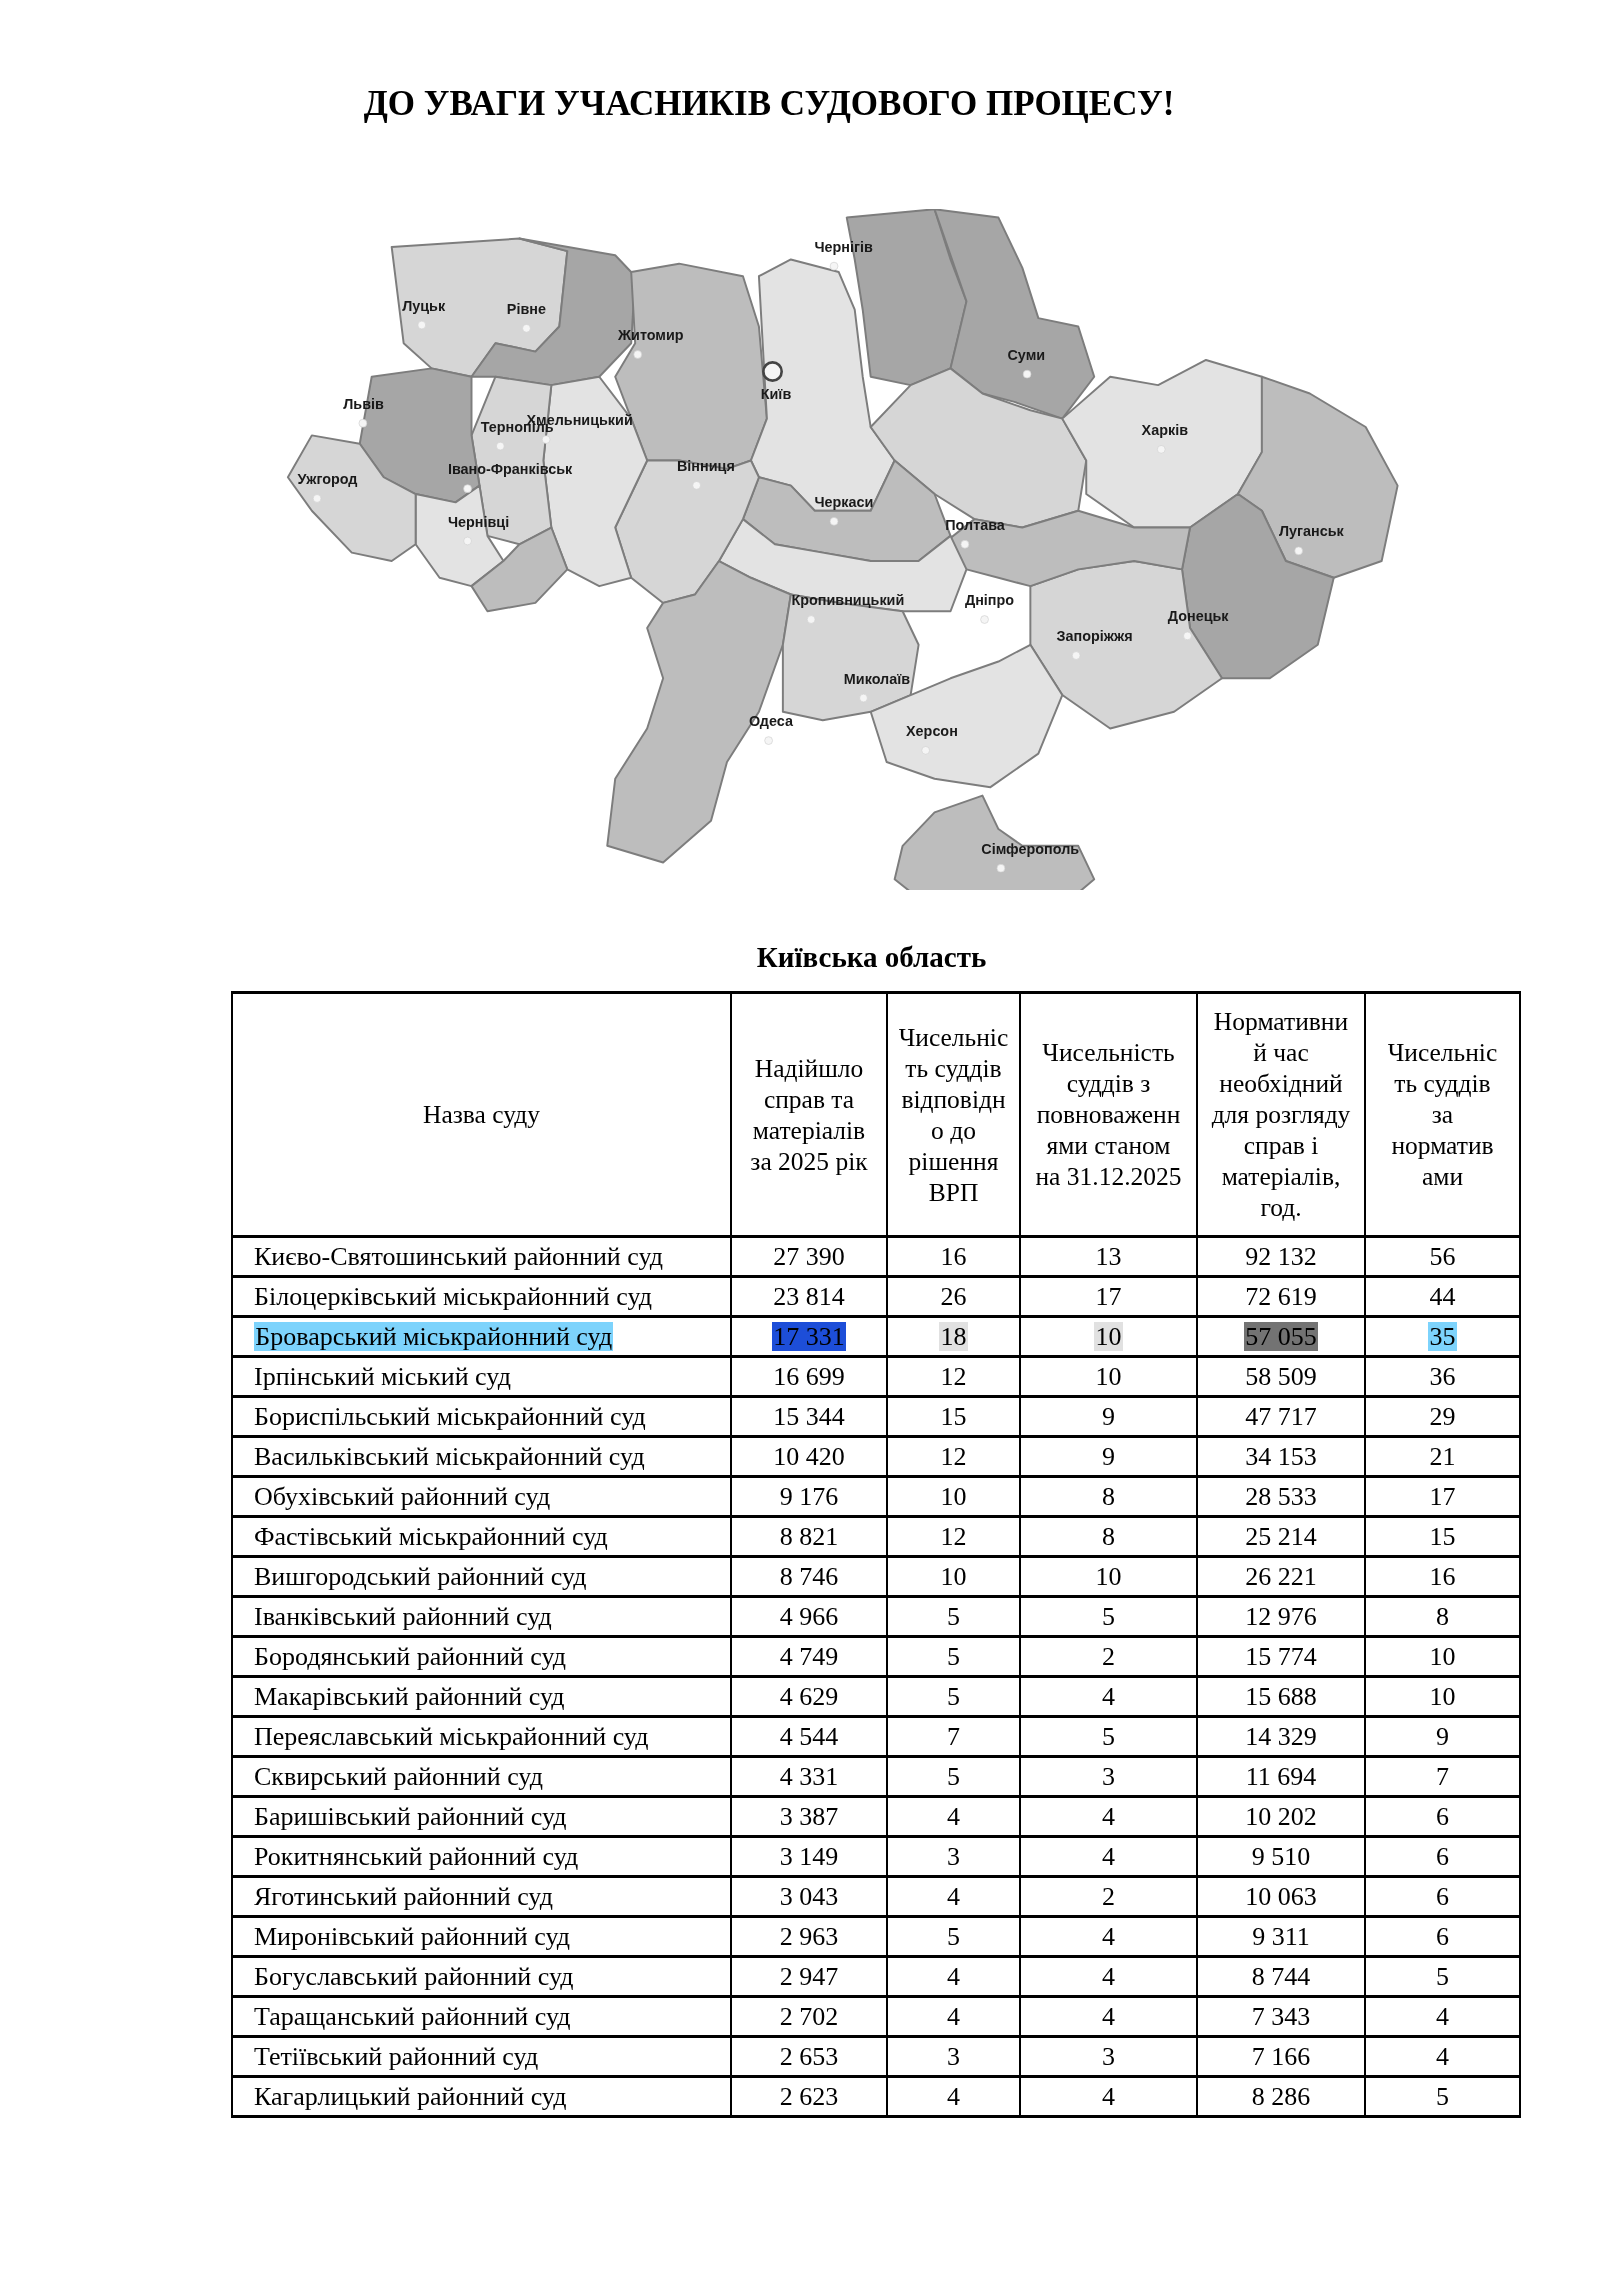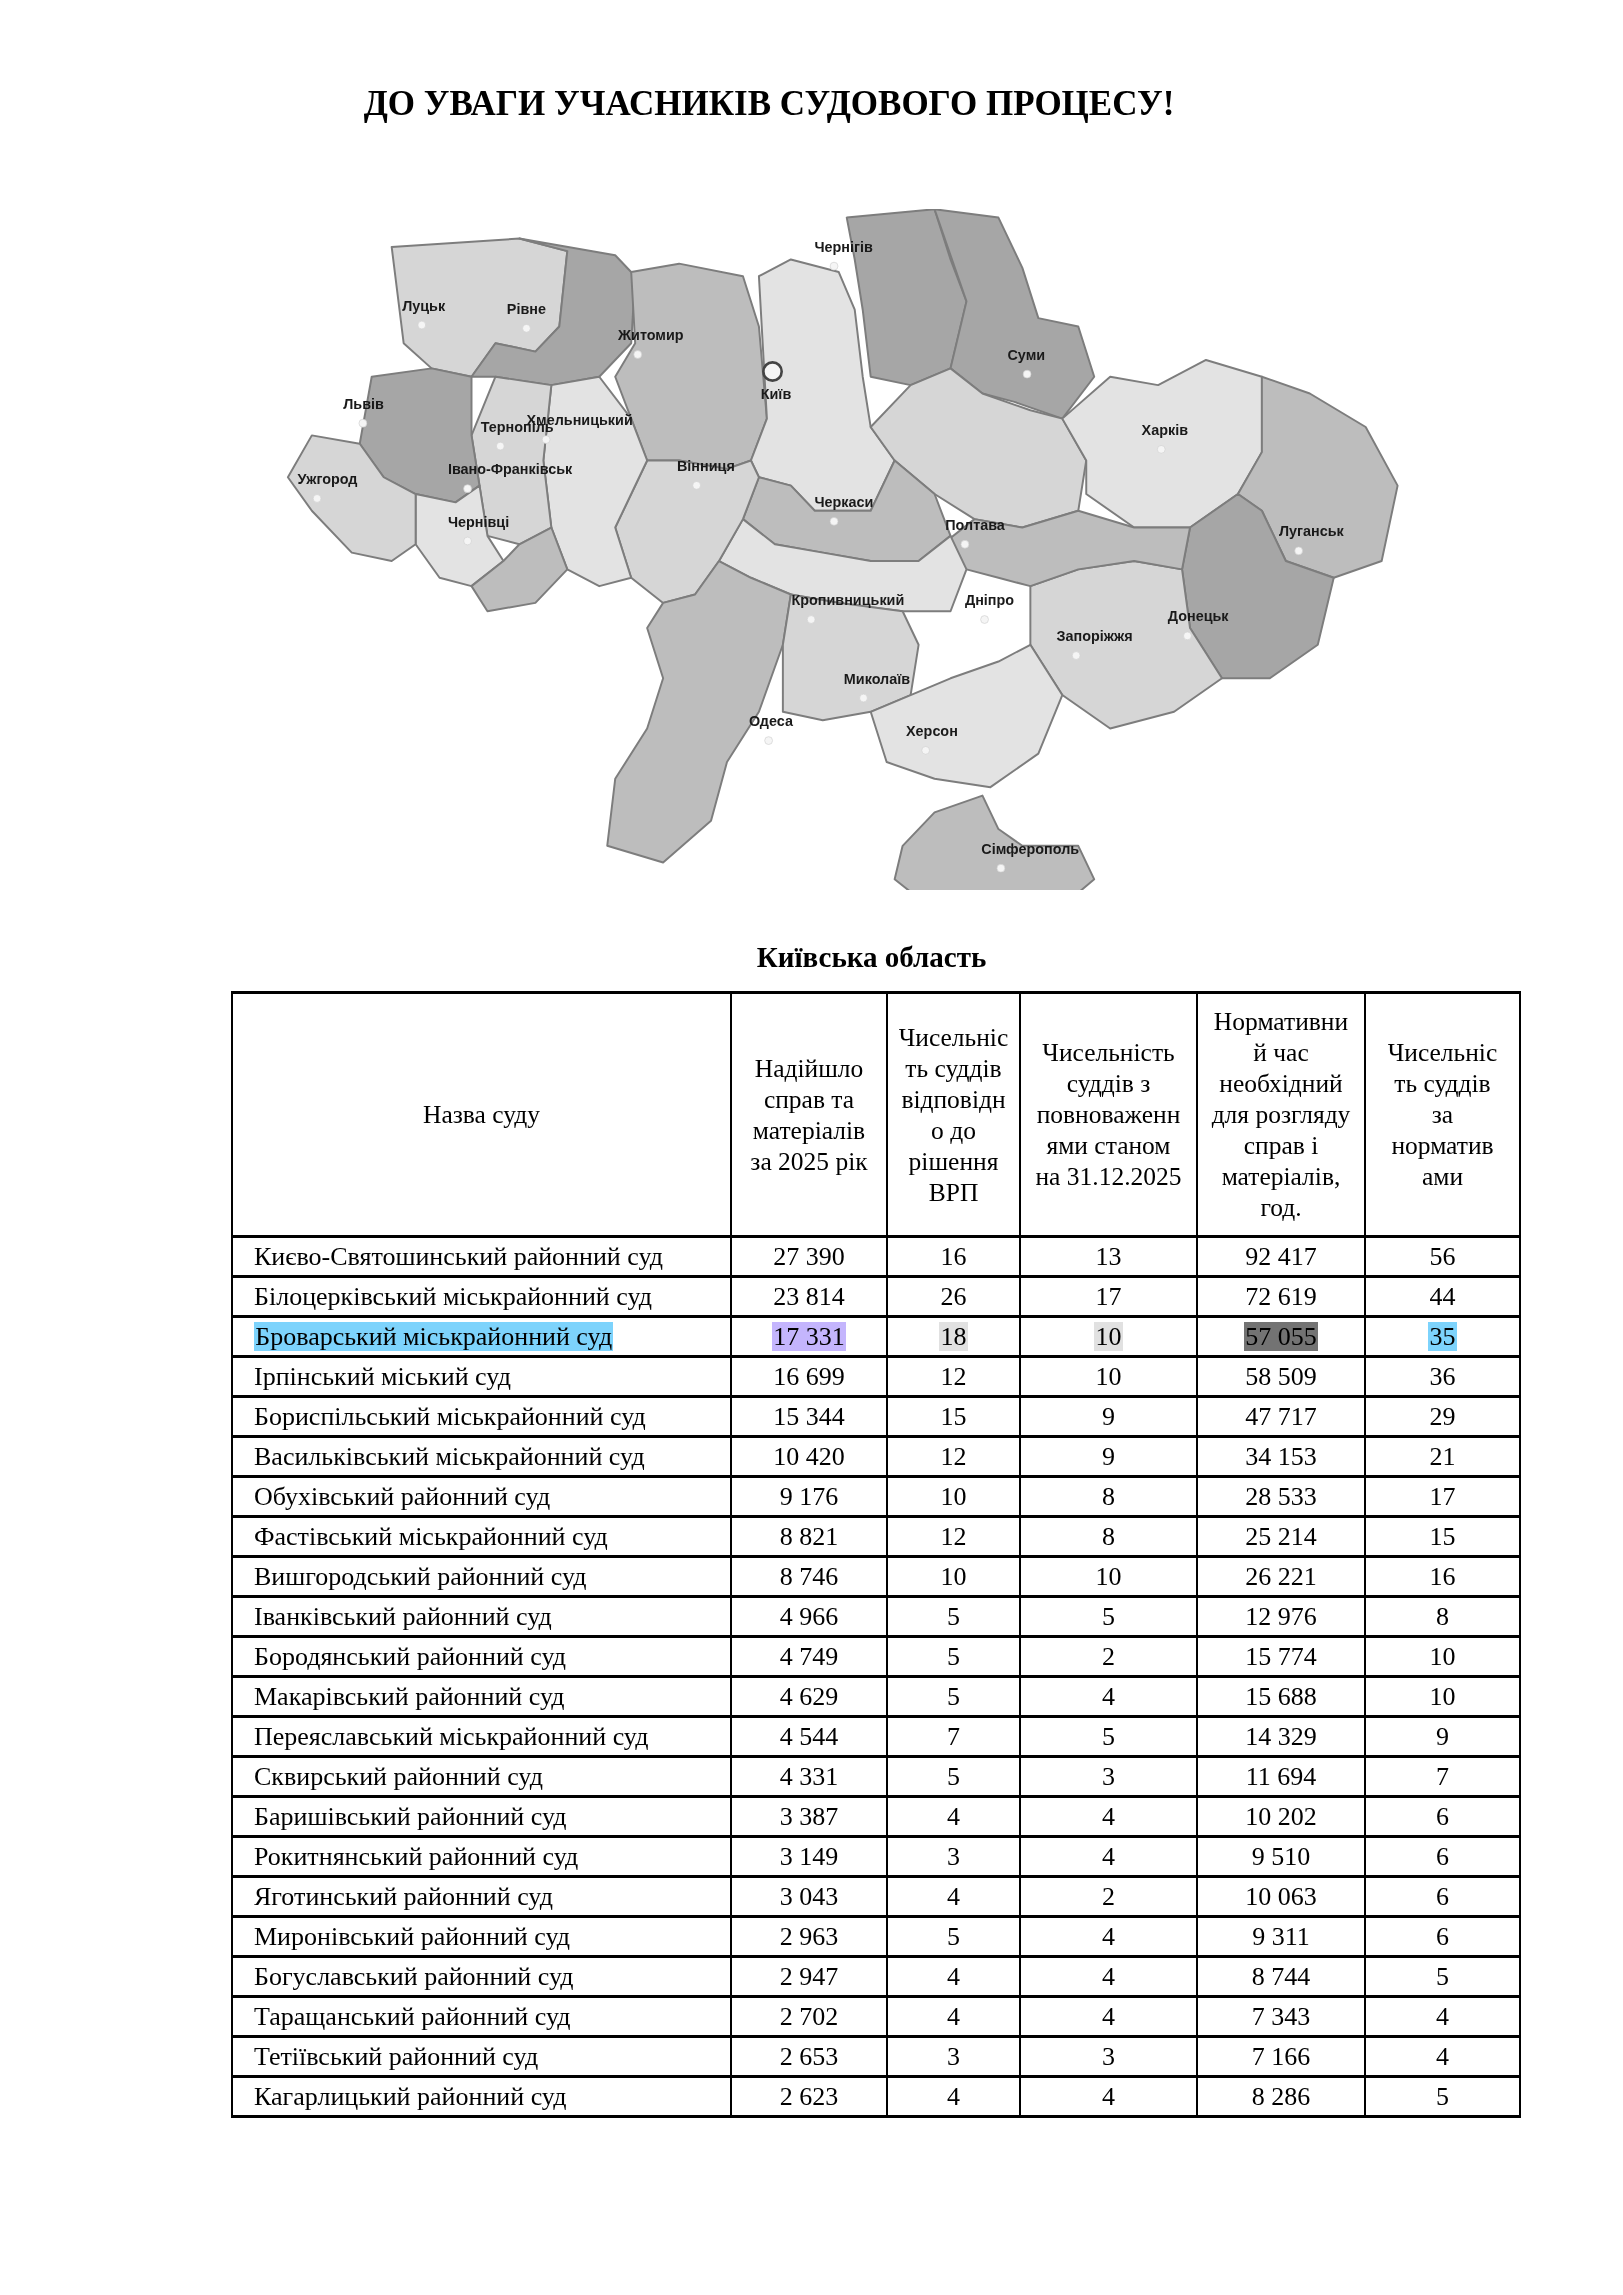--- a/index.html
+++ b/index.html
@@ -176,34 +176,34 @@
           <span class="hdr-text">ами</span>
         </th>
       </tr>
   </thead>
   <tbody id="tbody">
       <tr>
         <td class="name"><span>Києво-Святошинський районний суд</span></td>
         <td><span>27 390</span></td>
         <td><span>16</span></td>
         <td><span>13</span></td>
-        <td><span>92 417</span></td>
+        <td><span>92 132</span></td>
         <td><span>56</span></td>
       </tr>
       <tr>
         <td class="name"><span>Білоцерківський міськрайонний суд</span></td>
         <td><span>23 814</span></td>
         <td><span>26</span></td>
         <td><span>17</span></td>
         <td><span>72 619</span></td>
         <td><span>44</span></td>
       </tr>
       <tr>
         <td class="name"><span class="hl" style="background: #7dd3fc;">Броварський міськрайонний суд</span></td>
-        <td><span class="hl" style="background: #c4b5fd;">17 331</span></td>
+        <td><span class="hl" style="background: #1d4ed8;">17 331</span></td>
         <td><span class="hl" style="background: rgb(225, 225, 225);">18</span></td>
         <td><span class="hl" style="background: rgb(225, 225, 225);">10</span></td>
         <td><span class="hl" style="background: #737373;">57 055</span></td>
         <td><span class="hl" style="background: #7dd3fc; font-family: Liberation Serif, serif;">35</span></td>
       </tr>
       <tr>
         <td class="name"><span>Ірпінський міський суд</span></td>
         <td><span>16 699</span></td>
         <td><span>12</span></td>
         <td><span>10</span></td>

